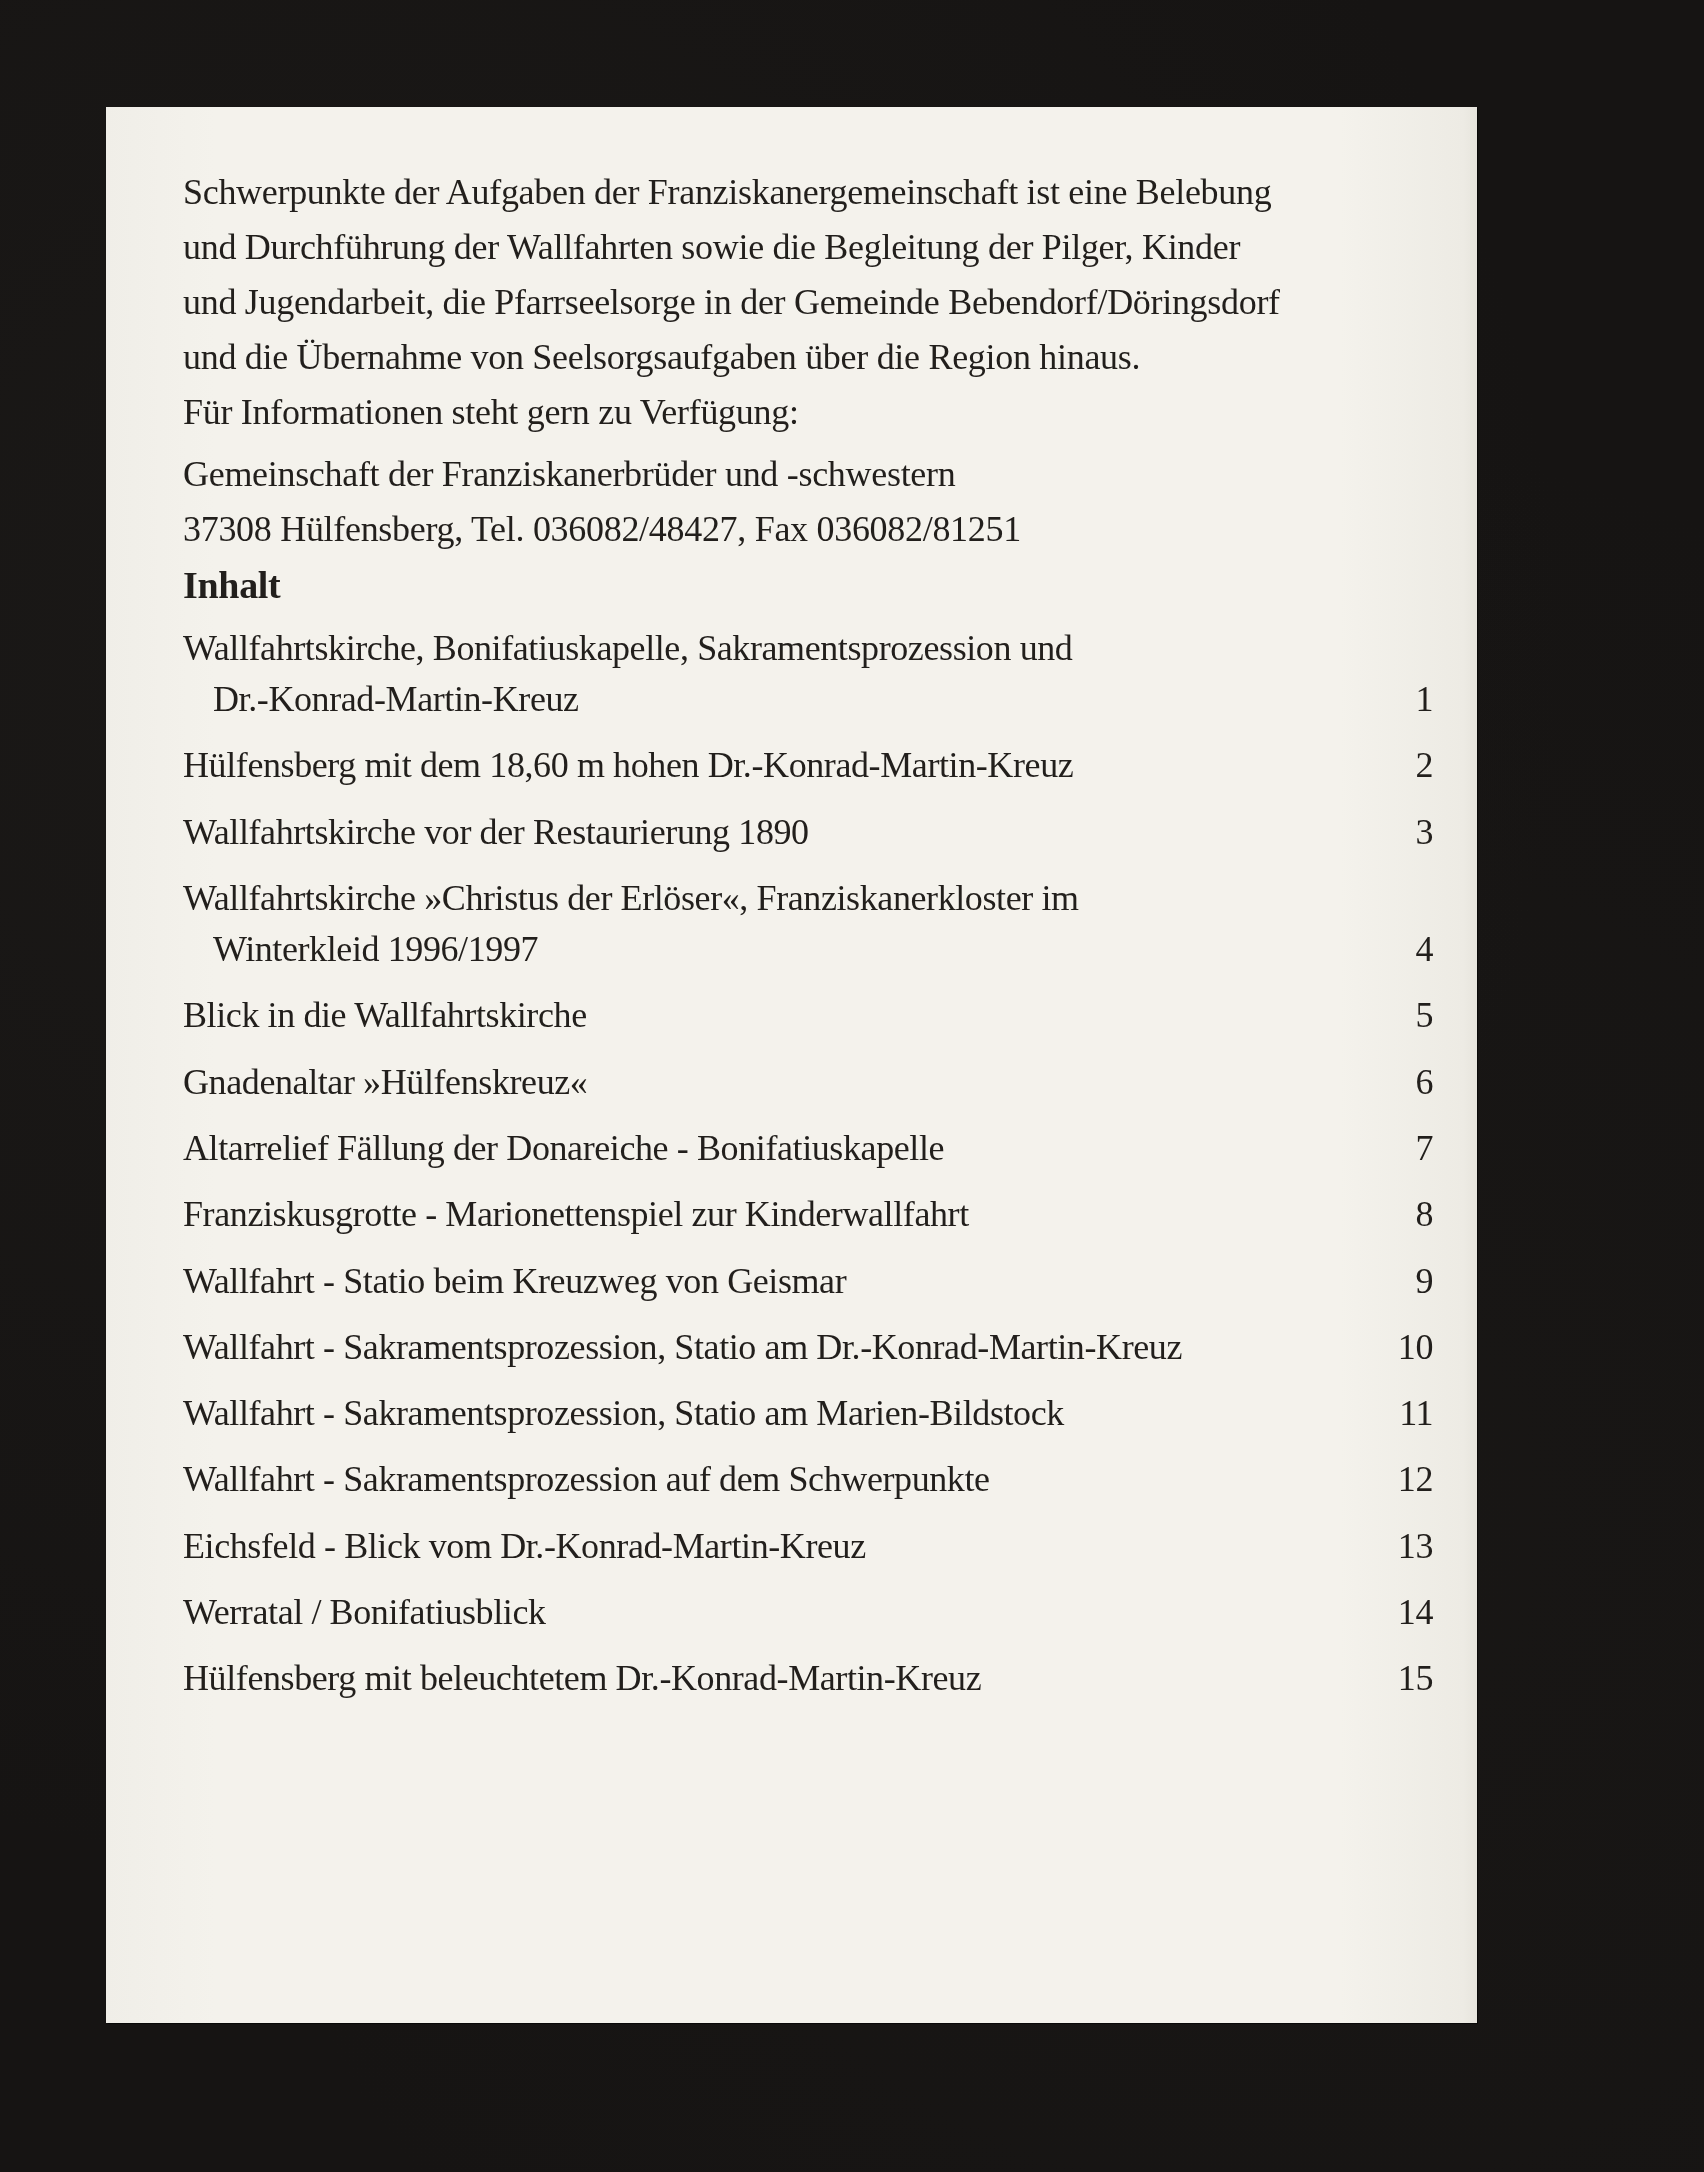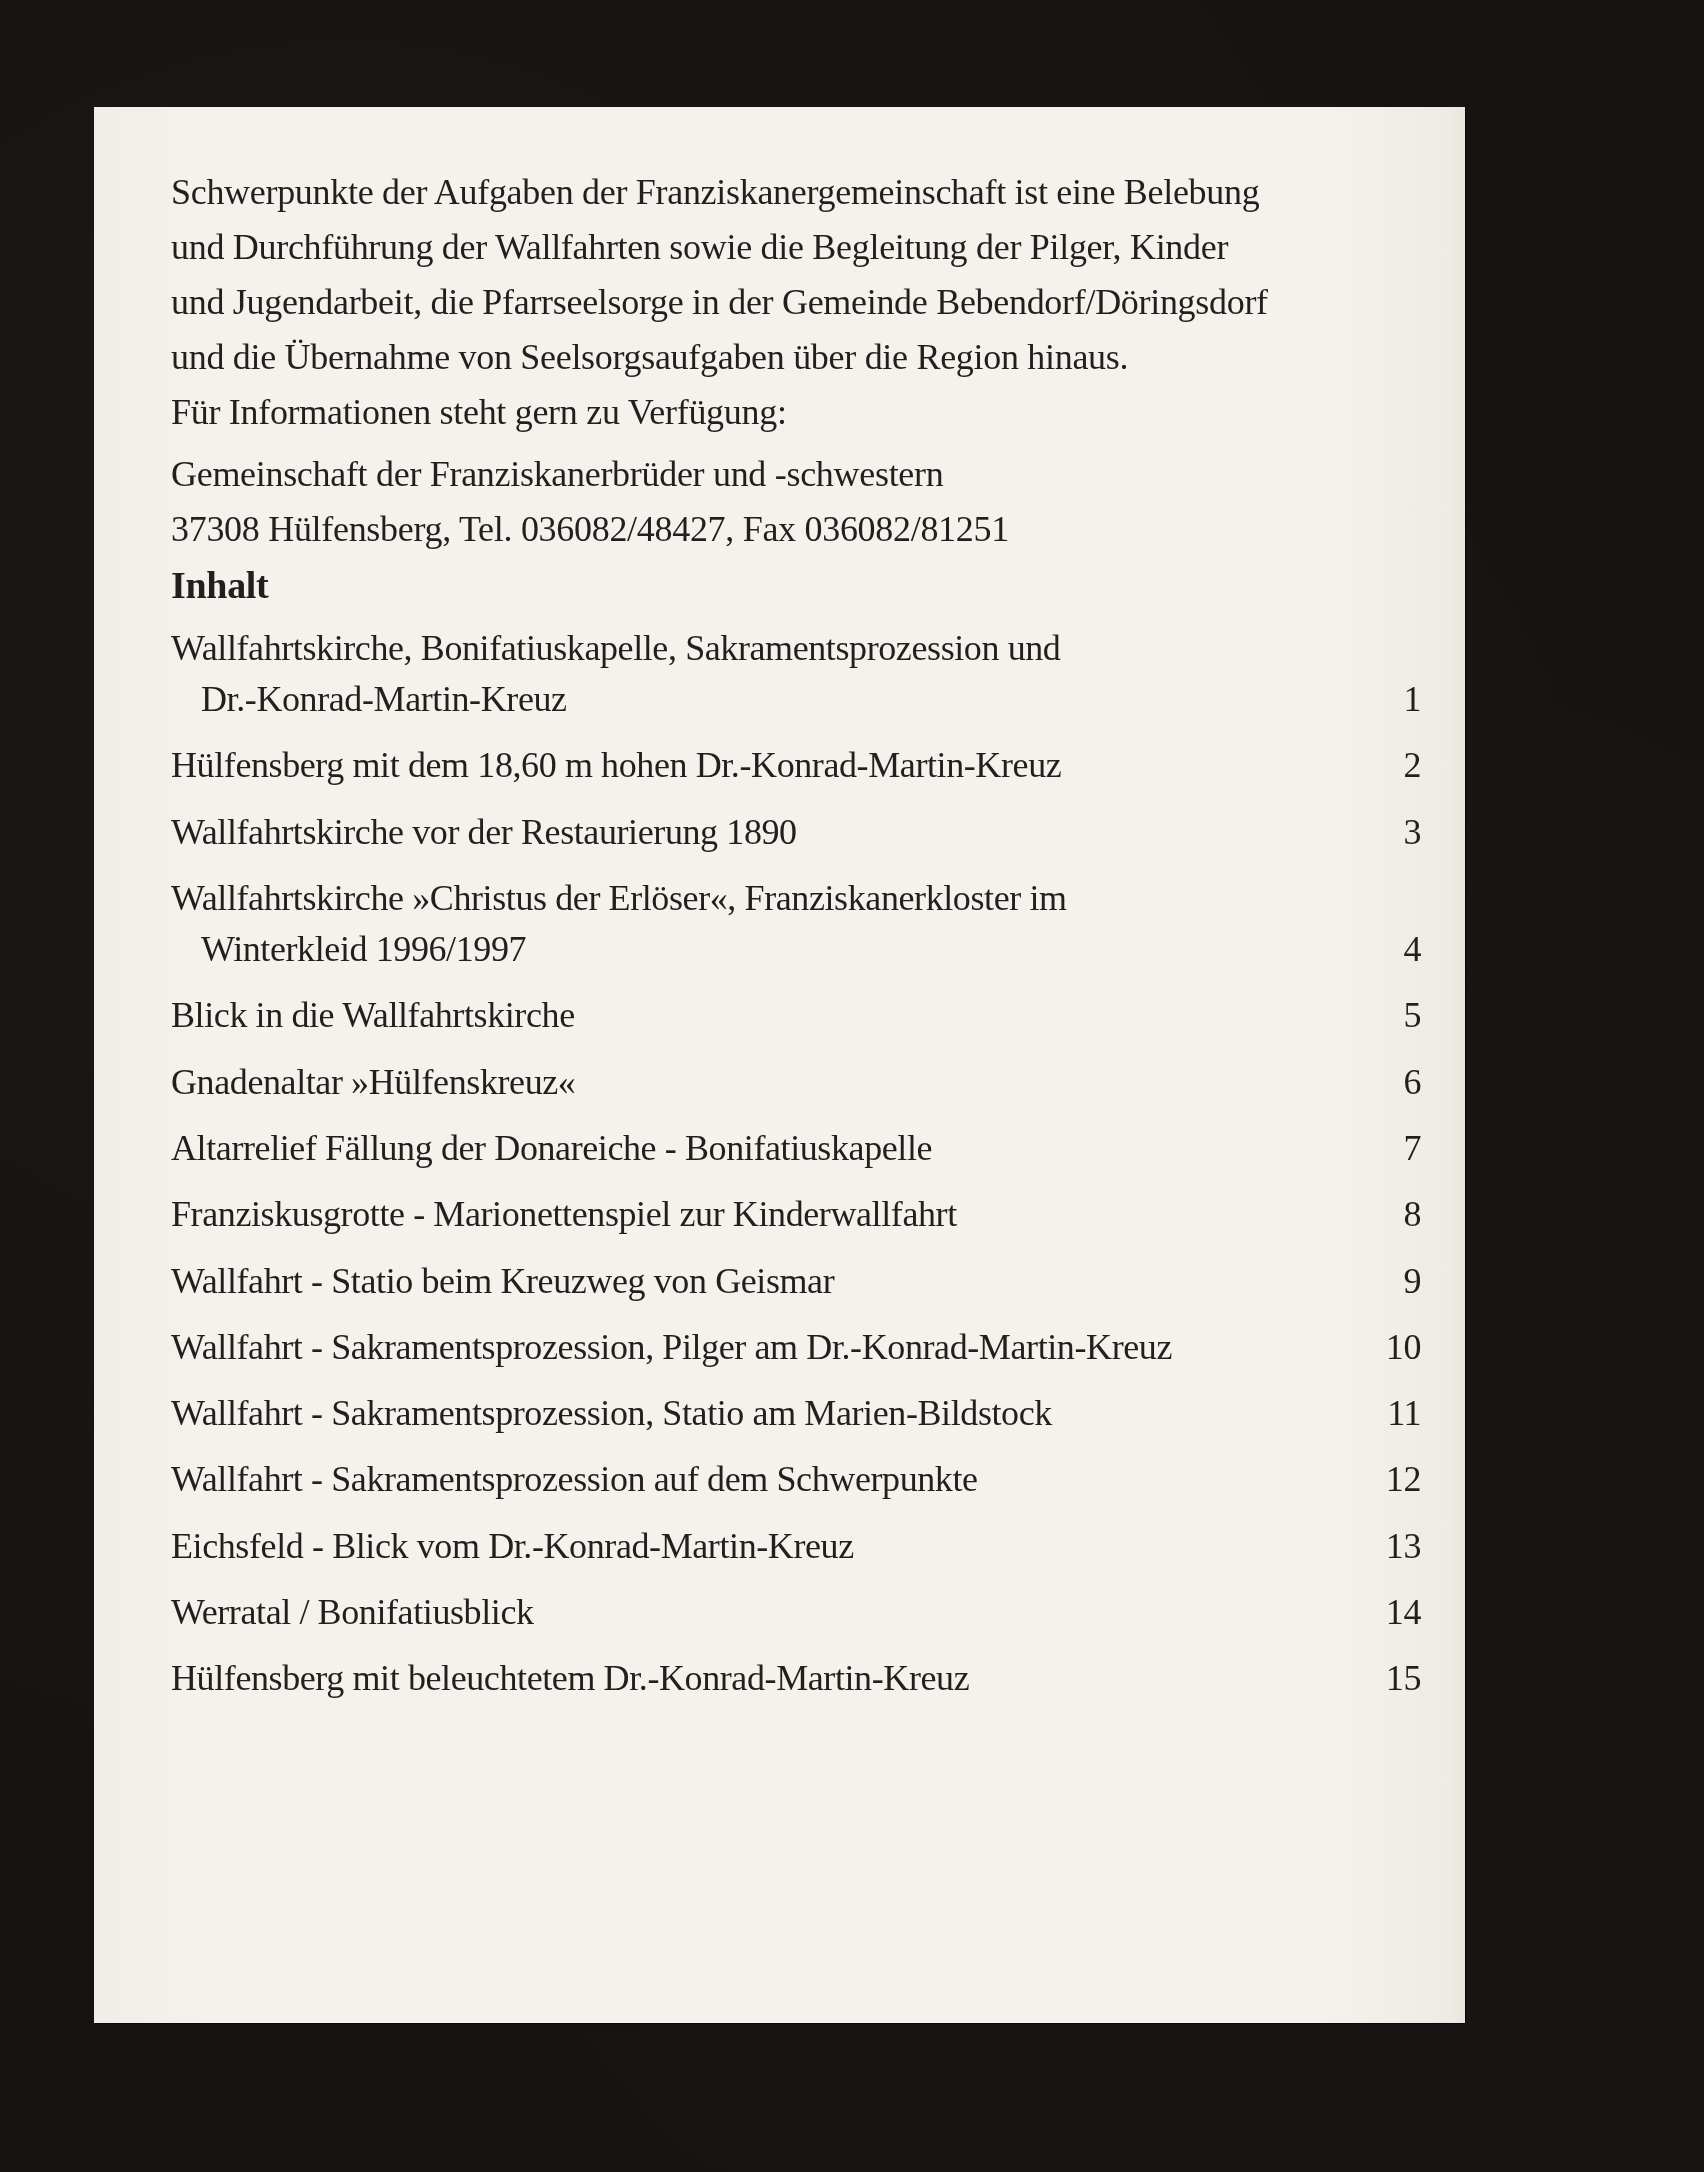--- a/index.html
+++ b/index.html
@@ -15,21 +15,21 @@
     width: 1704px;
     height: 2172px;
     background:
       radial-gradient(circle at 20% 30%, rgba(40,38,35,0.25), rgba(0,0,0,0) 60%),
       radial-gradient(circle at 75% 70%, rgba(35,33,30,0.2), rgba(0,0,0,0) 55%),
       #161413;
     overflow: hidden;
   }
   .paper {
     position: absolute;
-    left: 94px;
+    left: 106px;
     top: 107px;
     width: 1371px;
     height: 1916px;
     background: linear-gradient(90deg, #f0eee8 0%, #f4f2ec 8%, #f4f2ec 90%, #edebe4 99%, #e7e5dd 100%);
     box-shadow: 0 0 1px 0.5px rgba(0,0,0,0.55);
     color: #221f1c;
   }
   .content {
     position: absolute;
     left: 77px;
@@ -178,21 +178,21 @@
 
         <div class="toc-row">
           <div class="toc-title">
             <div class="tl">Wallfahrt - Statio beim Kreuzweg von Geismar</div>
           </div>
           <div class="toc-page">9</div>
         </div>
 
         <div class="toc-row">
           <div class="toc-title">
-            <div class="tl">Wallfahrt - Sakramentsprozession, Pilger am Dr.-Konrad-Martin-Kreuz</div>
+            <div class="tl">Wallfahrt - Sakramentsprozession, Statio am Dr.-Konrad-Martin-Kreuz</div>
           </div>
           <div class="toc-page">10</div>
         </div>
 
         <div class="toc-row">
           <div class="toc-title">
             <div class="tl">Wallfahrt - Sakramentsprozession, Statio am Marien-Bildstock</div>
           </div>
           <div class="toc-page">11</div>
         </div>

